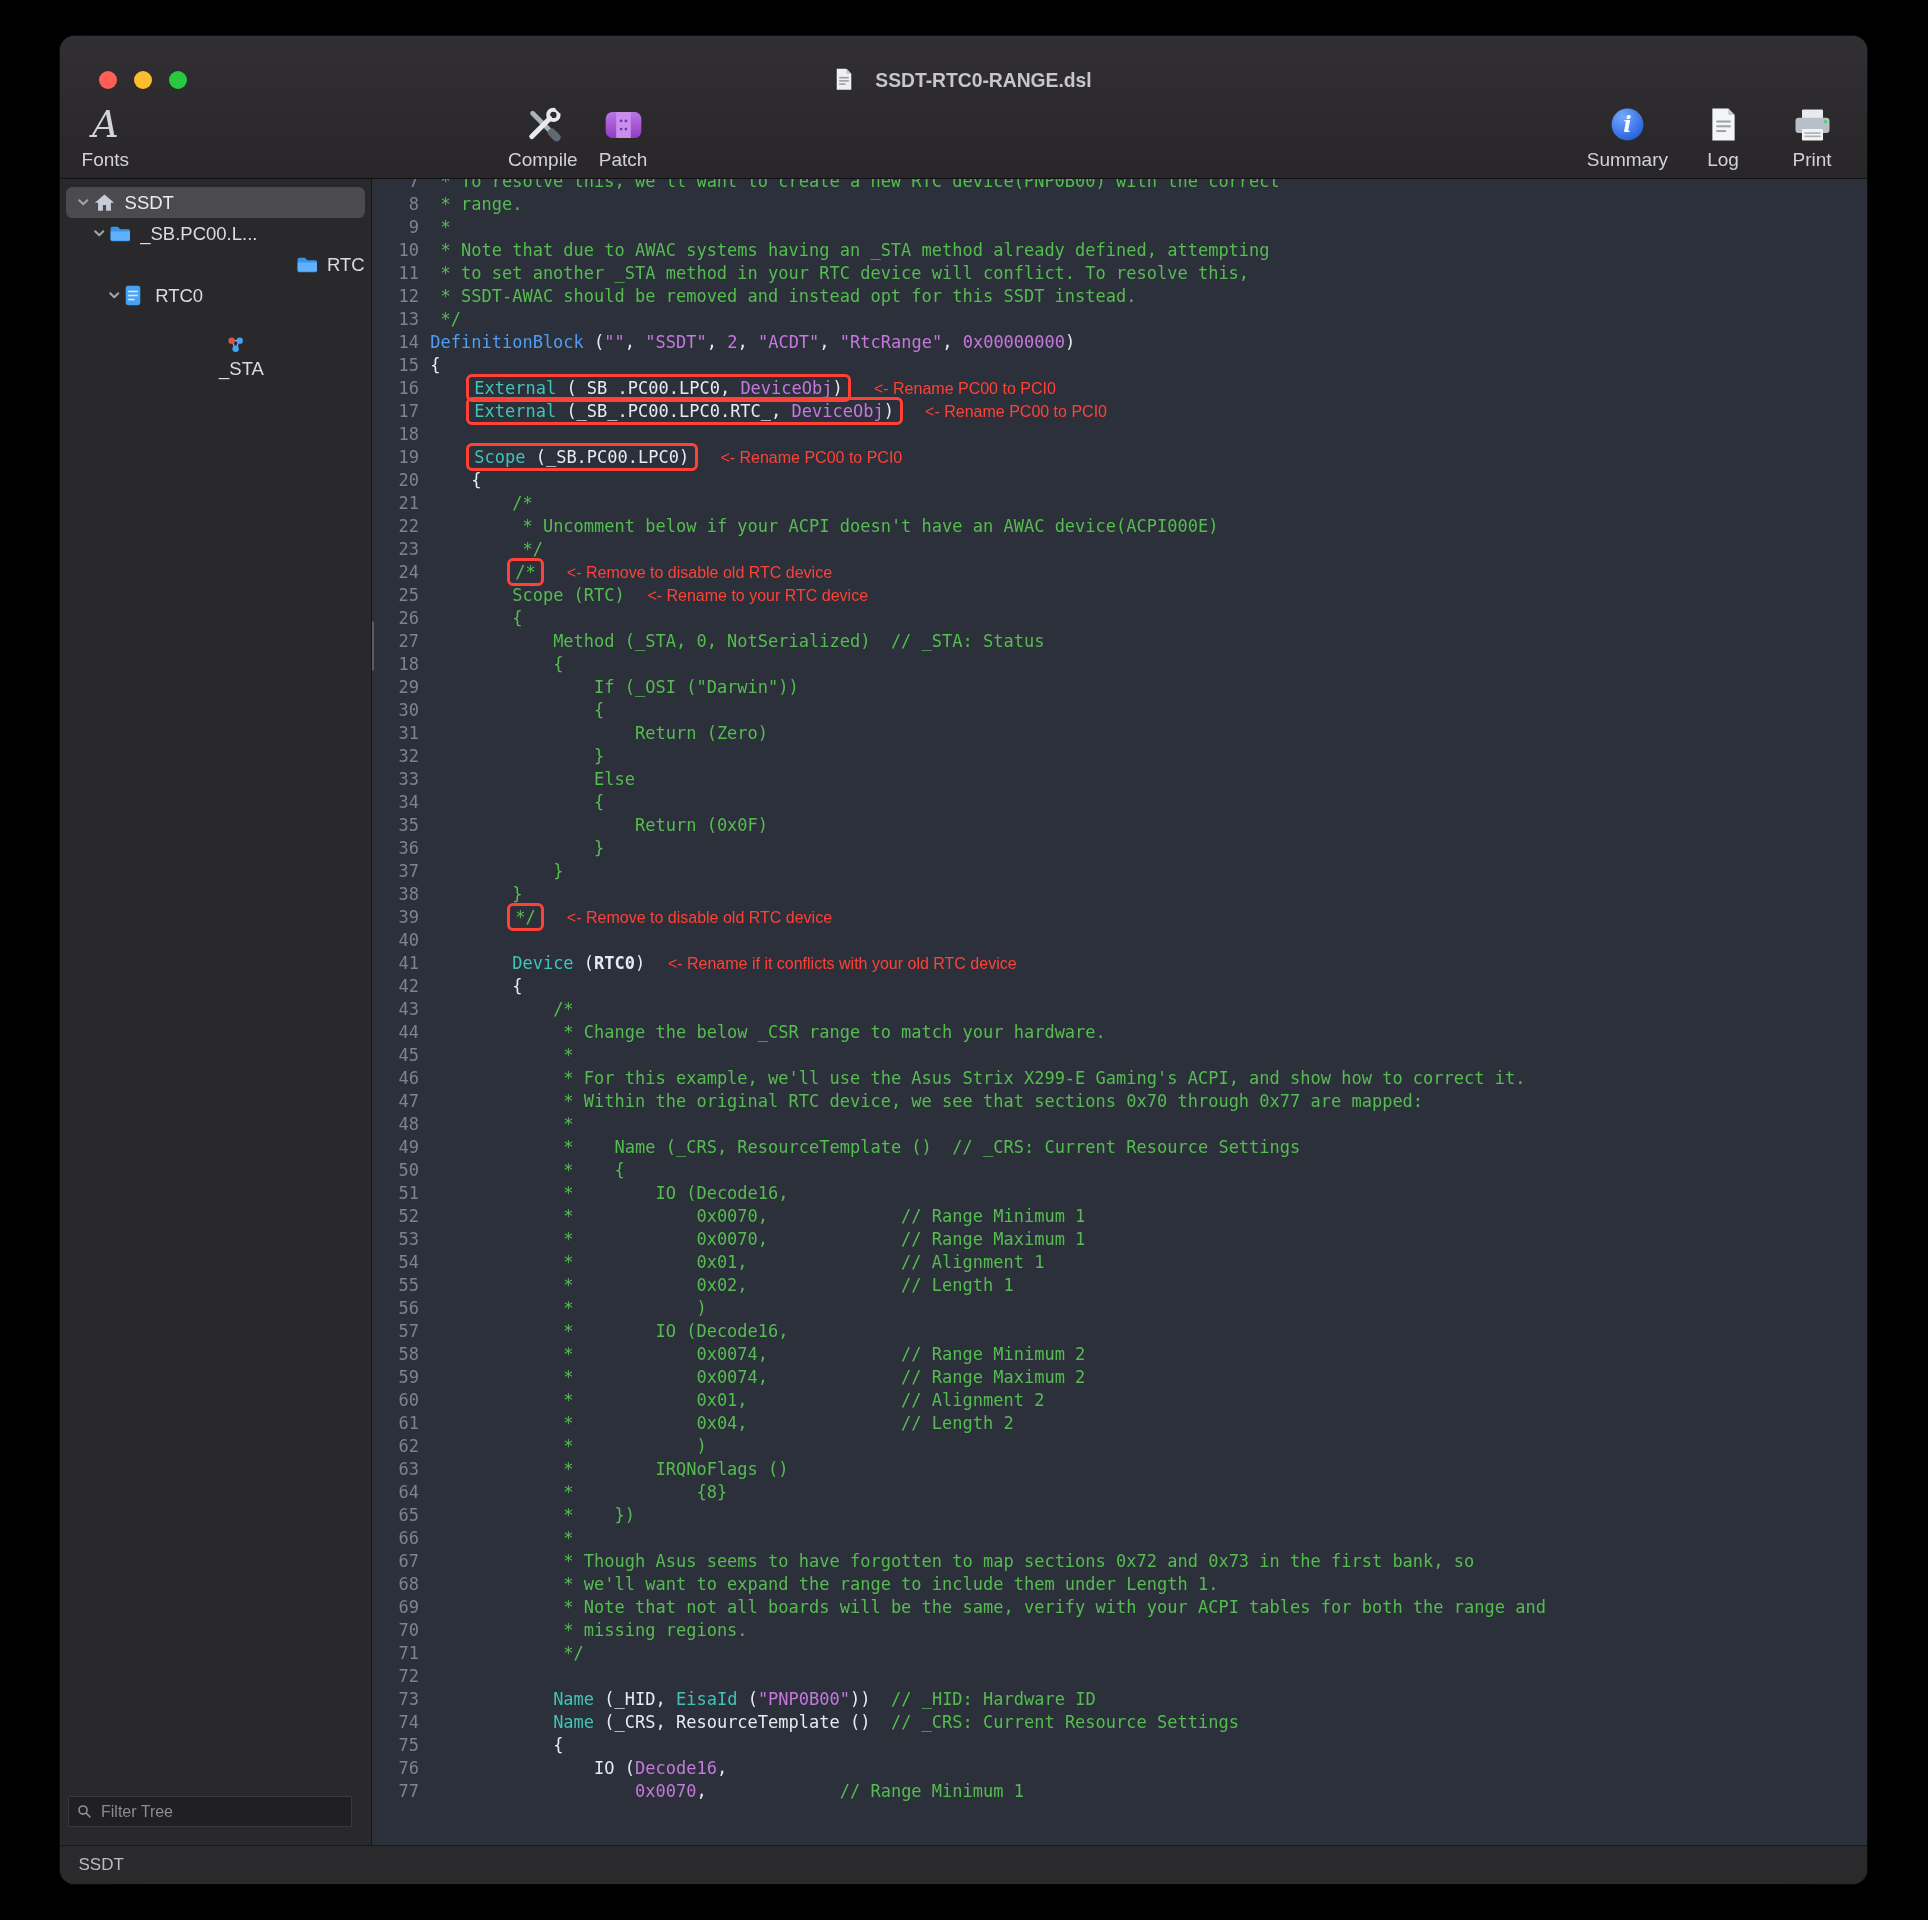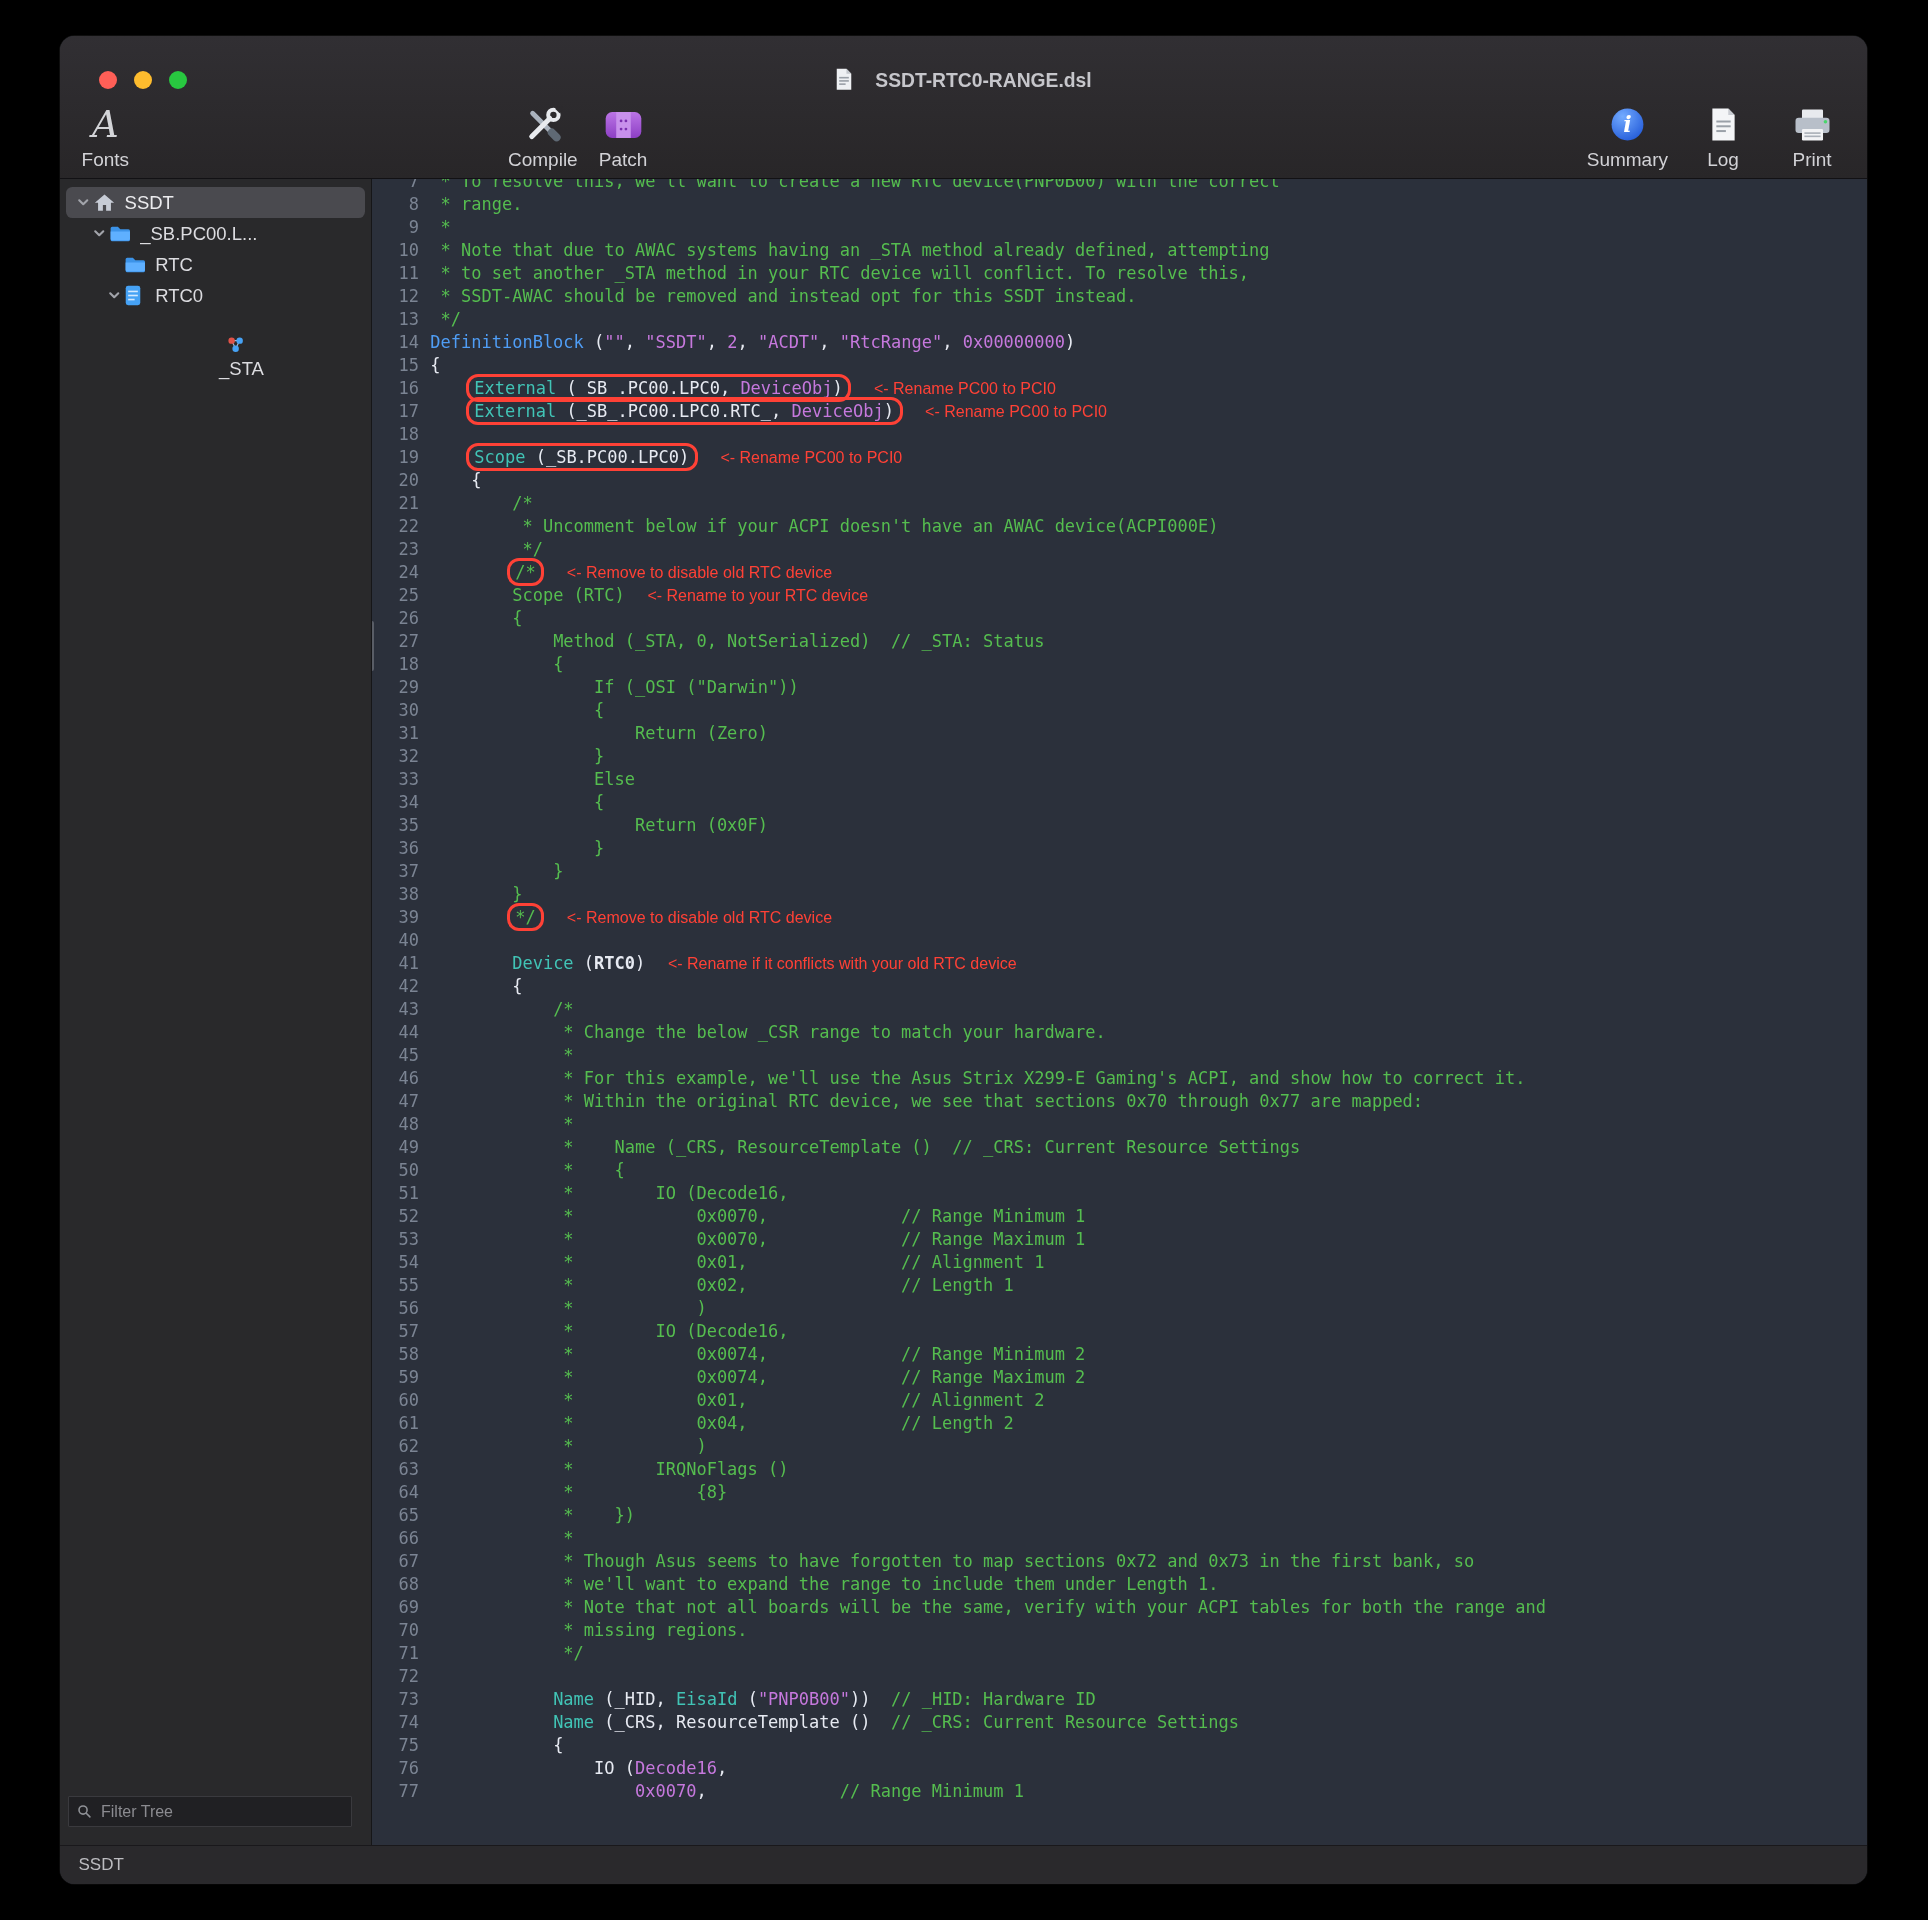--- a/index.html
+++ b/index.html
@@ -43,21 +43,21 @@
   .codewrap{margin-top:-9px}
   .crow{height:23px;display:flex}
   .ln{flex:0 0 47px;text-align:right;color:var(--gutter-gray);font-family:"DejaVu Sans Mono",monospace;font-size:17px;line-height:23px}
   .codeline{margin-left:11.3px;white-space:pre;font-family:"DejaVu Sans Mono",monospace;font-size:17px;line-height:23px}
   .tok-cm{color:var(--comment-green)}
   .tok-kw{color:var(--keyword-teal)}
   .tok-db{color:var(--block-blue)}
   .tok-st{color:var(--constant-purple)}
   .tok-pl{color:var(--plain-text)}
   .tok-plb{color:var(--plain-text);font-weight:bold}
-  .rbox{border:3.2px solid var(--annotation-red);border-radius:12px;padding:0.8px 5.6px;margin-left:-5.6px}
+  .rbox{border:3.2px solid var(--annotation-red);border-radius:6px;padding:0.8px 5.6px;margin-left:-5.6px}
   .note{font-family:"Liberation Sans",sans-serif;font-size:16px;color:var(--annotation-red);margin-left:22.6px}
 </style>
 </head>
 <body>
 
 <div class="window">
 
   <div class="header">
     <div class="lights">
       <span class="light red"></span>
@@ -181,21 +181,21 @@
             </svg>
           </span>
           <span class="ticon">
             <svg width="22.6" height="18" viewBox="0 0 28 22">
               <path d="M2 4 a2 2 0 0 1 2 -2 h7 l3 3 h10 a2 2 0 0 1 2 2 v11 a2 2 0 0 1 -2 2 H4 a2 2 0 0 1 -2 -2 Z" fill="#3c93e8"></path>
               <path d="M2 8 h24 v9 a2 2 0 0 1 -2 2 H4 a2 2 0 0 1 -2 -2 Z" fill="#5fb0ff"></path>
             </svg>
           </span>
           <span class="tlabel">_SB.PC00.L...</span>
         </div>
-        <div class="trow" style="padding-left: 37px;">
+        <div class="trow" style="padding-left: 37px; justify-content: flex-end;">
           <span class="chev"></span>
           <span class="ticon">
             <svg width="22.6" height="18" viewBox="0 0 28 22">
               <path d="M2 4 a2 2 0 0 1 2 -2 h7 l3 3 h10 a2 2 0 0 1 2 2 v11 a2 2 0 0 1 -2 2 H4 a2 2 0 0 1 -2 -2 Z" fill="#3c93e8"></path>
               <path d="M2 8 h24 v9 a2 2 0 0 1 -2 2 H4 a2 2 0 0 1 -2 -2 Z" fill="#5fb0ff"></path>
             </svg>
           </span>
           <span class="tlabel">RTC</span>
         </div>
         <div class="trow" style="padding-left: 37px;">

